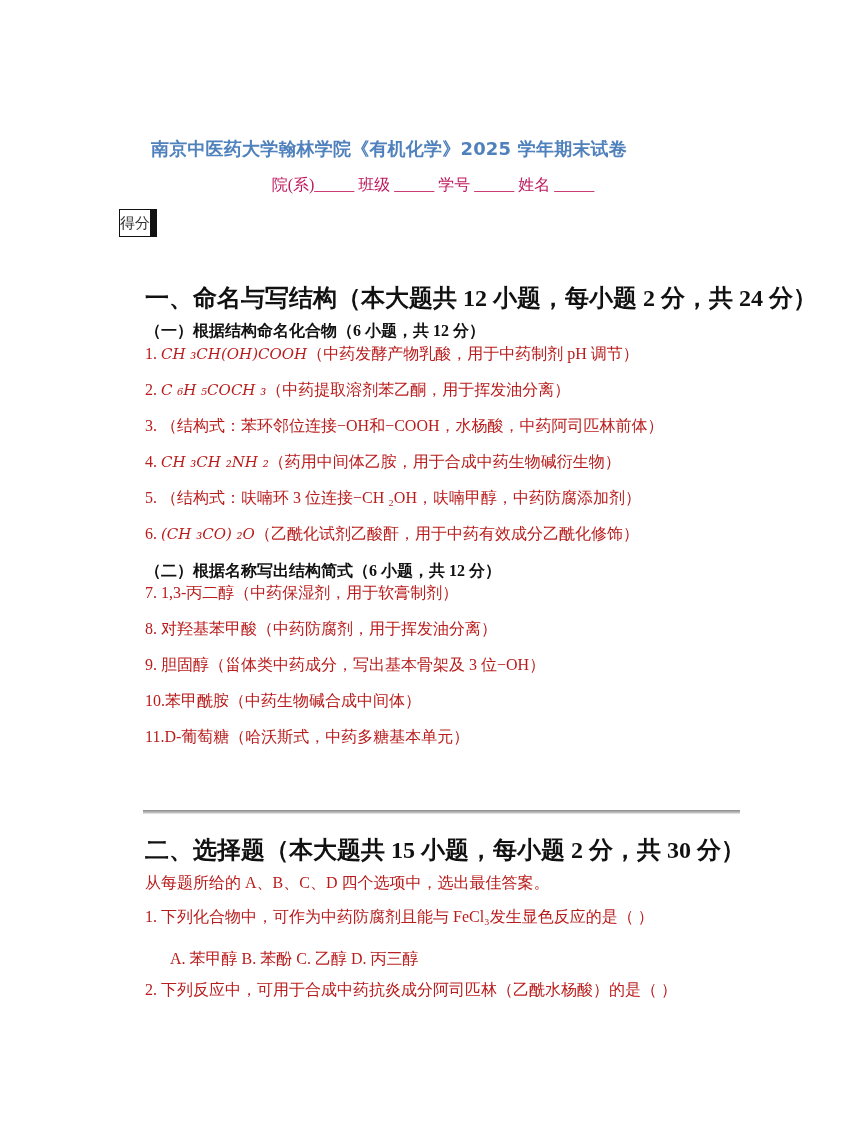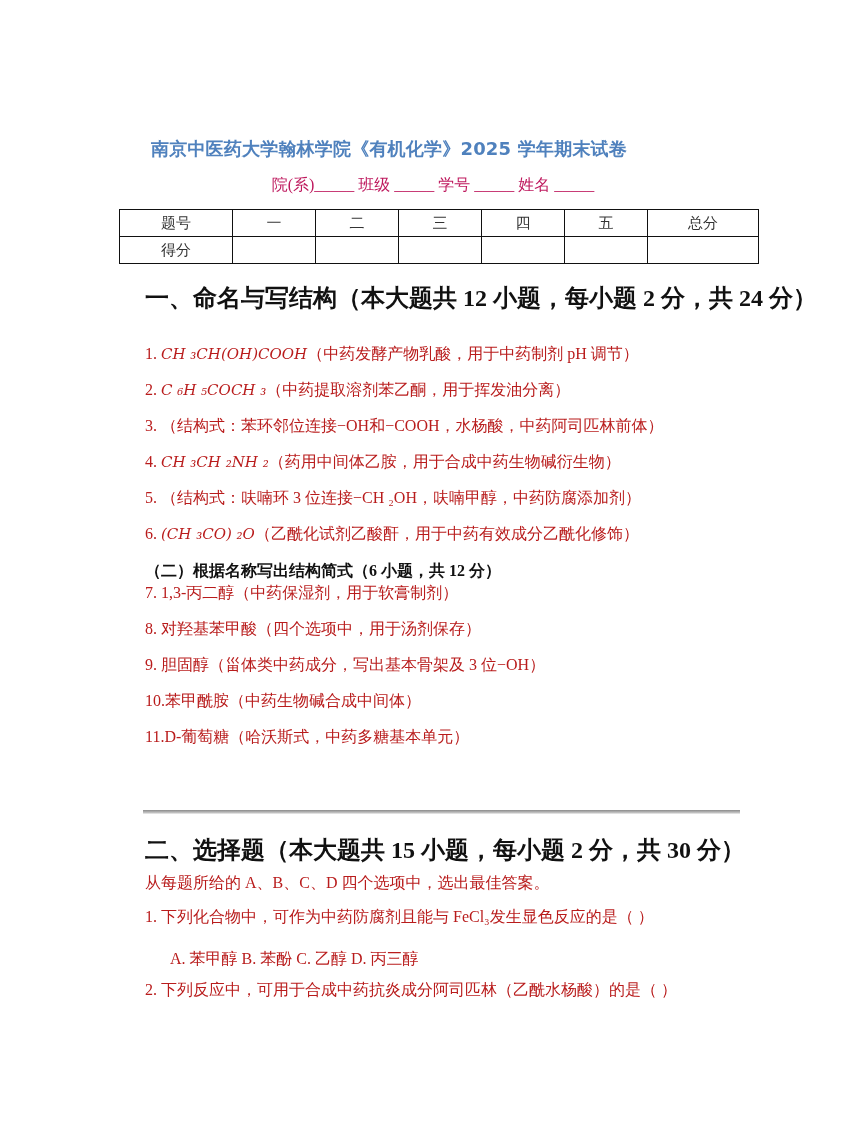--- a/index.html
+++ b/index.html
@@ -26,43 +26,35 @@
 </head>
 <body>
 
 <div class="page">
 
   <div class="title">南京中医药大学翰林学院《有机化学》2025 学年期末试卷</div>
   <div class="info">院(系)_____ 班级 _____ 学号 _____ 姓名 _____</div>
 
   <table class="score">
     <tbody>
-        <tr>
-      <td style="width:112px">题号</td>
-      <td style="width:82px">一</td>
-      <td style="width:82px">二</td>
-      <td style="width:82px">三</td>
-      <td style="width:82px">四</td>
-      <td style="width:82px">五</td>
-      <td style="width:110px">总分</td>
-    </tr>
     <tr>
       <td>得分</td>
       <td></td>
       <td></td>
       <td></td>
       <td></td>
       <td></td>
       <td></td>
     </tr>
   </tbody>
     </table>
 
   <div class="h1" style="top:282px">一、命名与写结构（本大题共 12 小题，每小题 2 分，共 24 分）</div>
 
+  <div class="h2" style="top:321px">（一）根据结构命名化合物（6 小题，共 12 分）</div>
 
   <div class="line" style="top:344px">
     <span class="num">1.</span>
     <span class="f">CH ₃CH(OH)COOH</span><span>（中药发酵产物乳酸，用于中药制剂 pH 调节）</span>
   </div>
   <div class="line" style="top:380px">
     <span class="num">2.</span>
     <span class="f">C ₆H ₅COCH ₃</span><span>（中药提取溶剂苯乙酮，用于挥发油分离）</span>
   </div>
   <div class="line" style="top:416px">
@@ -83,21 +75,21 @@
   </div>
 
   <div class="h2" style="top:561px">（二）根据名称写出结构简式（6 小题，共 12 分）</div>
 
   <div class="line" style="top:583px">
     <span class="num">7.</span>
     <span>1,3-丙二醇（中药保湿剂，用于软膏制剂）</span>
   </div>
   <div class="line" style="top:619px">
     <span class="num">8.</span>
-    <span>对羟基苯甲酸（四个选项中，用于汤剂保存）</span>
+    <span>对羟基苯甲酸（中药防腐剂，用于挥发油分离）</span>
   </div>
   <div class="line" style="top:655px">
     <span class="num">9.</span>
     <span>胆固醇（甾体类中药成分，写出基本骨架及 3 位−OH）</span>
   </div>
   <div class="line" style="top:691px">
     <span class="num">10.</span><span>苯甲酰胺（中药生物碱合成中间体）</span>
   </div>
   <div class="line" style="top:727px">
     <span class="num">11.</span><span>D-葡萄糖（哈沃斯式，中药多糖基本单元）</span>

